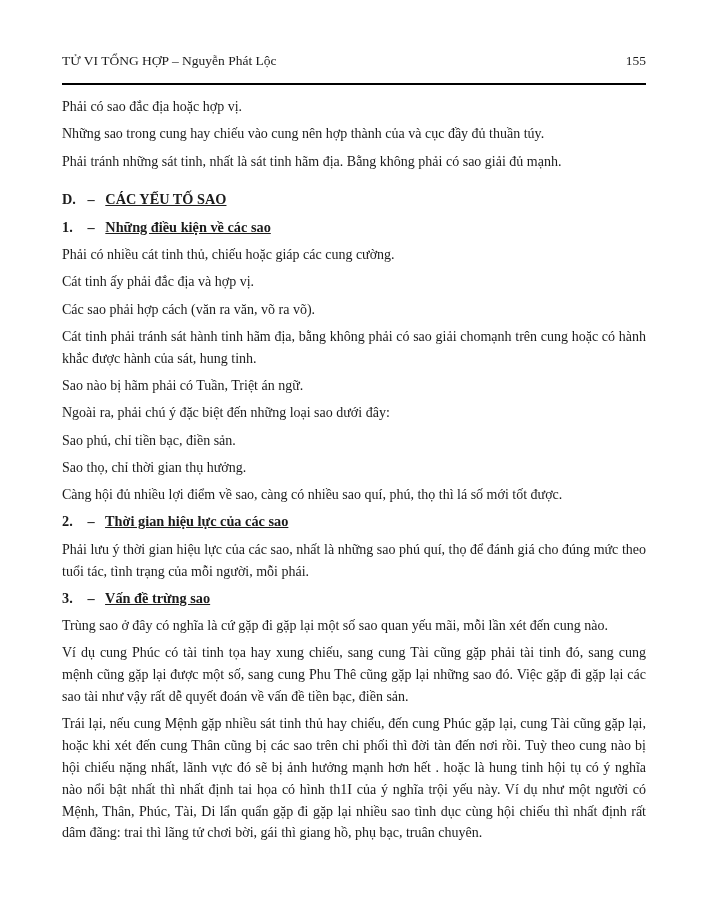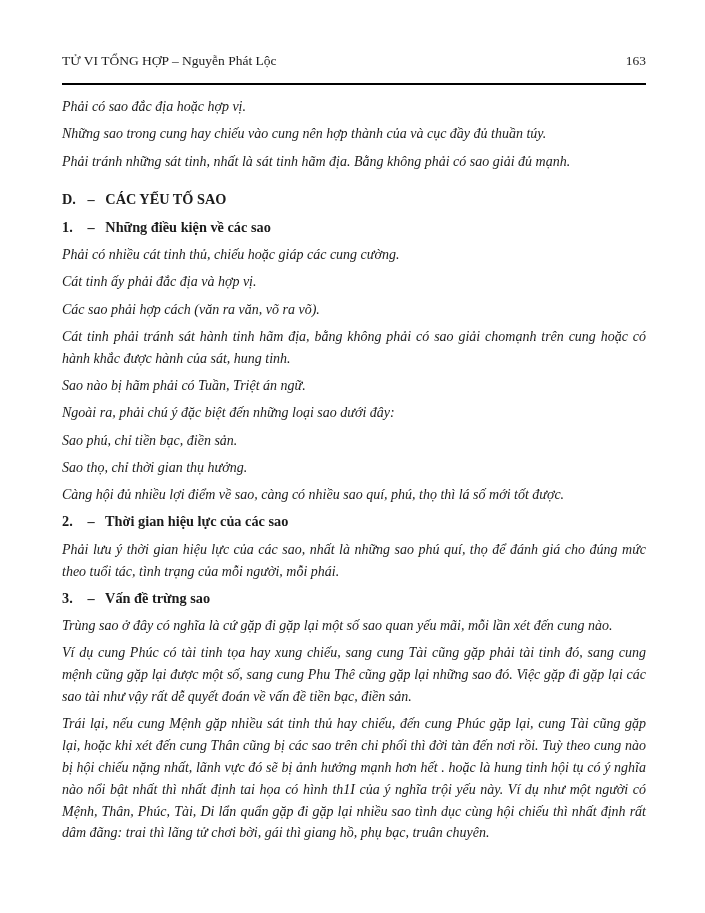--- a/index.html
+++ b/index.html
@@ -26,41 +26,40 @@
     border: none;
     border-top: 2px solid #000000;
     margin: 13px 0 0 0;
   }
   .content { margin-top: 11px; }
   .body-p {
     font-size: 14px;
     line-height: 21.8px;
     margin: 0 0 5.5px 0;
     text-align: justify;
-    font-style: italic;
   }
   .heading {
     font-size: 14.3px;
     font-weight: bold;
     line-height: 21.8px;
     margin: 0 0 5.5px 0;
   }
   .heading.section-gap { margin-top: 17px; }
   .h-num { display: inline-block; min-width: 22px; }
   .h-dash { margin-right: 7px; }
-  .h-title { }
+  .h-title { text-decoration: underline; }
 </style>
 </head>
 <body>
 
 <div class="page">
 
   <div class="header-row">
     <span>TỬ VI TỔNG HỢP – Nguyễn Phát Lộc</span>
-    <span>163</span>
+    <span>155</span>
   </div>
 
   <hr class="header-rule">
 
   <div class="content">
     <p class="body-p">Phải có sao đắc địa hoặc hợp vị.</p>
     <p class="body-p">Những sao trong cung hay chiếu vào cung nên hợp thành của và cục đầy đủ thuần túy.</p>
     <p class="body-p">Phải tránh những sát tinh, nhất là sát tinh hãm địa. Bằng không phải có sao giải đủ mạnh.</p>
 
     <p class="heading section-gap">

